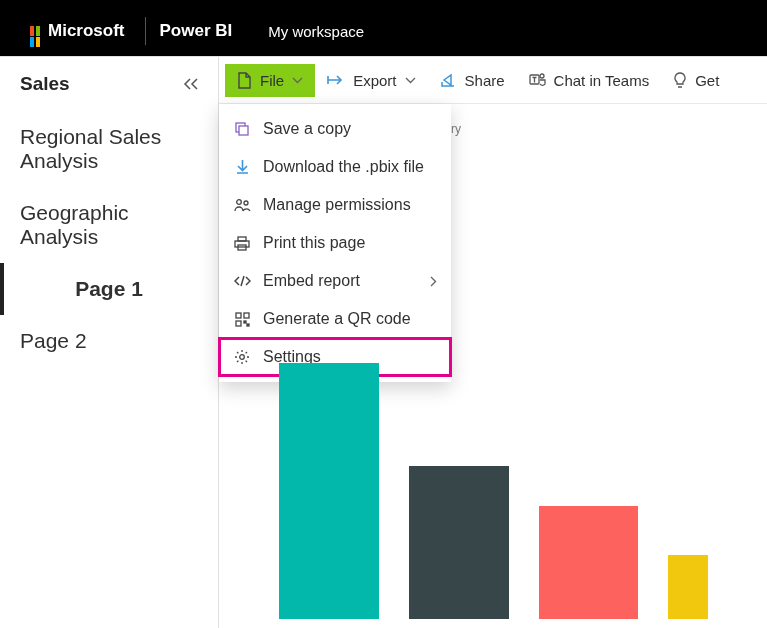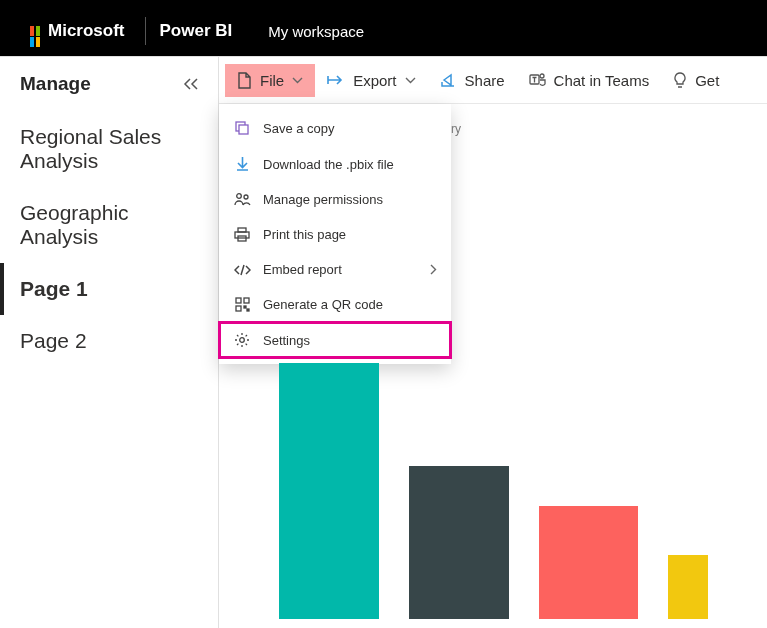--- a/index.html
+++ b/index.html
@@ -18,40 +18,40 @@
 
     .sep { height: 1px; background: #e0e0e0; }
 
     .content { display: flex; height: 571px; position: relative; }
 
     .sidebar { width: 219px; border-right: 1px solid #e0e0e0; background: #fff; }
     .sb-head { display: flex; align-items: center; justify-content: space-between; padding: 16px 18px 16px 20px; }
     .sb-title { font-size: 19px; font-weight: 600; color: #262626; }
     .collapse-icn { color: #555; font-size: 16px; }
     .page-item { padding: 14px 20px; font-size: 21px; color: #323130; cursor: pointer; }
-    .page-item.active { border-left: 4px solid #222; padding-left: 16px; font-weight: 600; }
+    .page-item.active { border-left: 4px solid #222; padding-left: 16px; font-weight: 600; text-align: center; }
 
     .main { flex: 1; position: relative; }
     .toolbar { height: 47px; border-bottom: 1px solid #e8e8e8; background:#fff; display: flex; align-items: center; padding: 0 6px; }
     .tb-item { display: flex; align-items: center; gap: 8px; padding: 8px 12px; font-size: 15px; color: #323130; cursor: pointer; }
-    .tb-item.active { background: #fca5a5; text-align: right; }
+    .tb-item.active { background: #84cc16; text-align: right; }
     .tb-icon { display: inline-flex; align-items: center; justify-content: center; color: #444; }
 
     .canvas { padding: 30px 0 0 28px; color: #888; font-size: 13px; position:relative; height: 525px;}
     .hint { position: absolute; left: 56px; top: 18px; font-size: 12px; color: #777; }
 
     .bars { position: absolute; bottom: 10px; left: 60px; display: flex; align-items: flex-end; gap: 30px; }
     .bar { }
     .b1 { width: 100px; height: 256px; background: #01b8aa; }
     .b2 { width: 100px; height: 153px; background: #374649; }
     .b3 { width: 99px;  height: 113px; background: #fd625e; }
     .b4 { width: 40px;  height: 64px;  background: #f2c80f; }
 
     .dropdown { position: absolute; left: 0; top: 47px; width: 232px; background: #fff; box-shadow: 0 6px 18px rgba(0,0,0,.18); padding: 6px 0; }
-    .dd-item { display: flex; align-items: center; gap: 12px; padding: 10px 14px; font-size: 13px; color: #323130; cursor: pointer; position: relative;}
+    .dd-item { display: flex; align-items: center; gap: 12px; padding: 10px 14px; font-size: 16px; color: #323130; cursor: pointer; position: relative;}
     .dd-item .chev { margin-left: auto; color:#666; font-size:13px;}
     .dd-highlight { outline: 3px solid #e3008c; outline-offset: -2px; }
     .dd-icn { width: 18px; display:flex; justify-content:center; color:#444;}
     svg { display: block; }
   </style>
 </head>
 <body>
 
 <div class="black-bar"></div>
 
@@ -73,21 +73,21 @@
   <span class="pbi">Power BI</span>
   <span class="workspace">My workspace</span>
 </div>
 
 <div class="sep"></div>
 
 <div class="content">
 
   <div class="sidebar">
     <div class="sb-head">
-      <span class="sb-title">Manage</span>
+      <span class="sb-title">Sales</span>
       <span class="collapse-icn">
         <svg width="18" height="14" viewBox="0 0 18 14" stroke="#555" stroke-width="1.5" fill="none">
             <path d="M8 2 L3 7 L8 12 M15 2 L10 7 L15 12"></path>
           </svg>
       </span>
     </div>
     <div class="page-item">Regional Sales Analysis</div>
     <div class="page-item">Geographic Analysis</div>
     <div class="page-item active">Page 1</div>
     <div class="page-item">Page 2</div>

